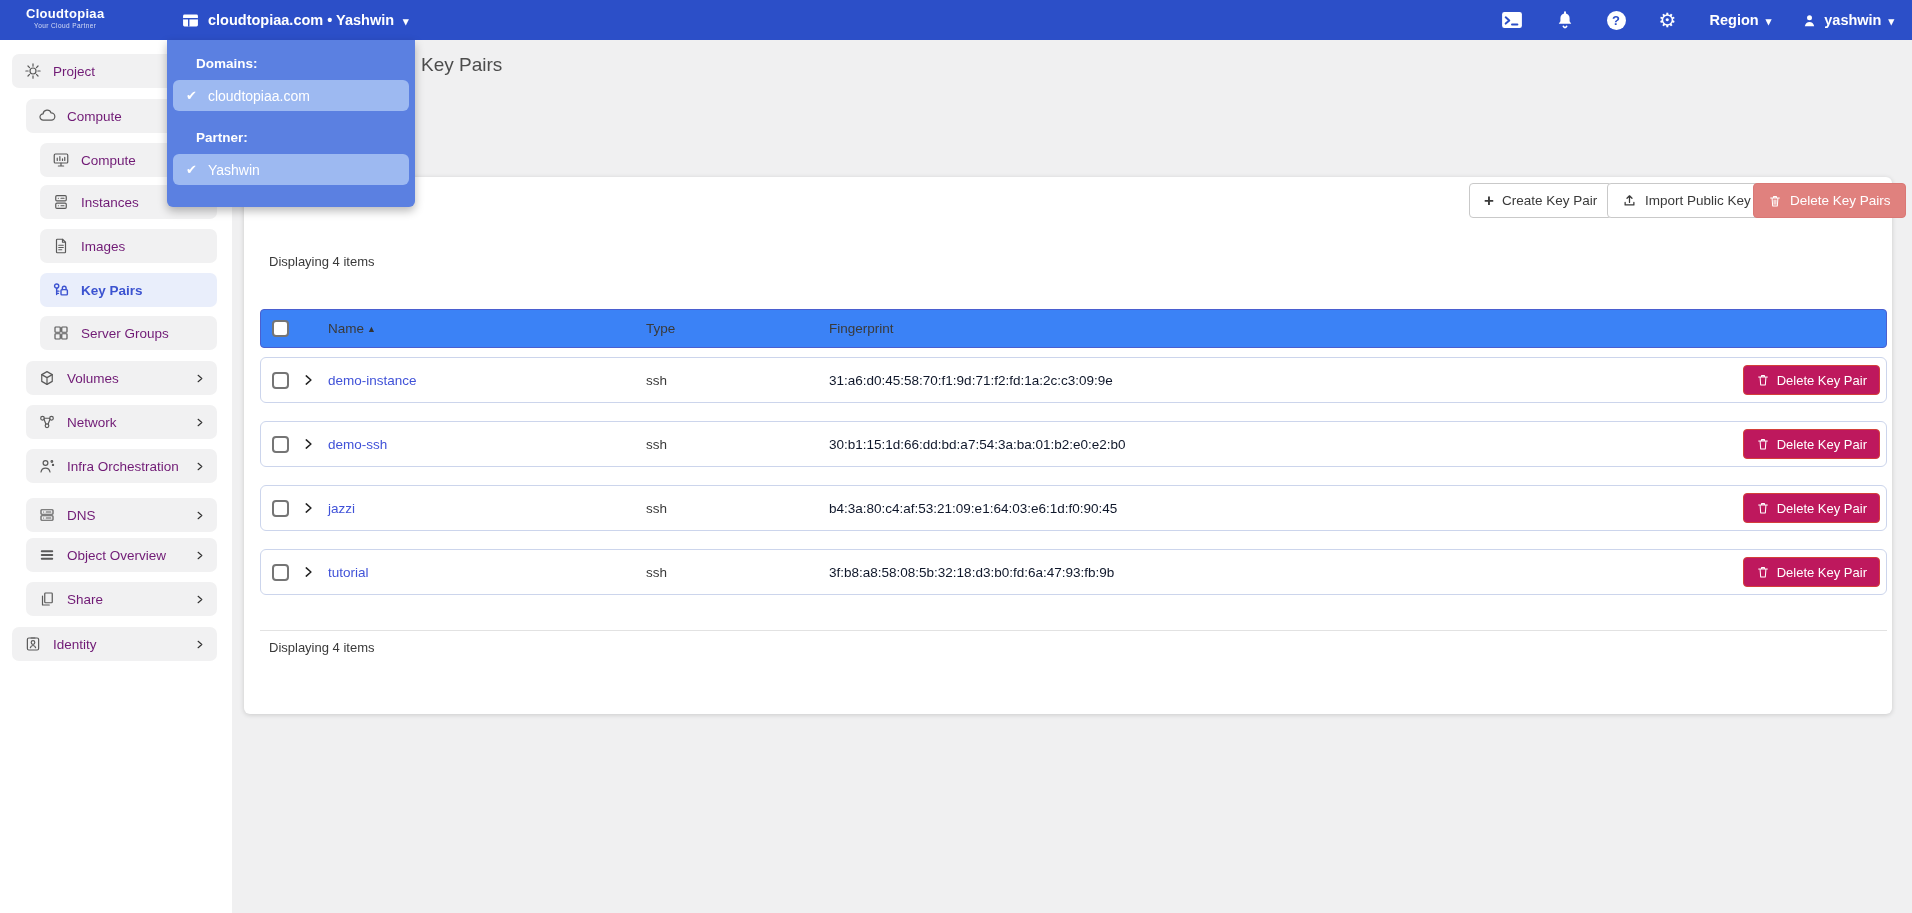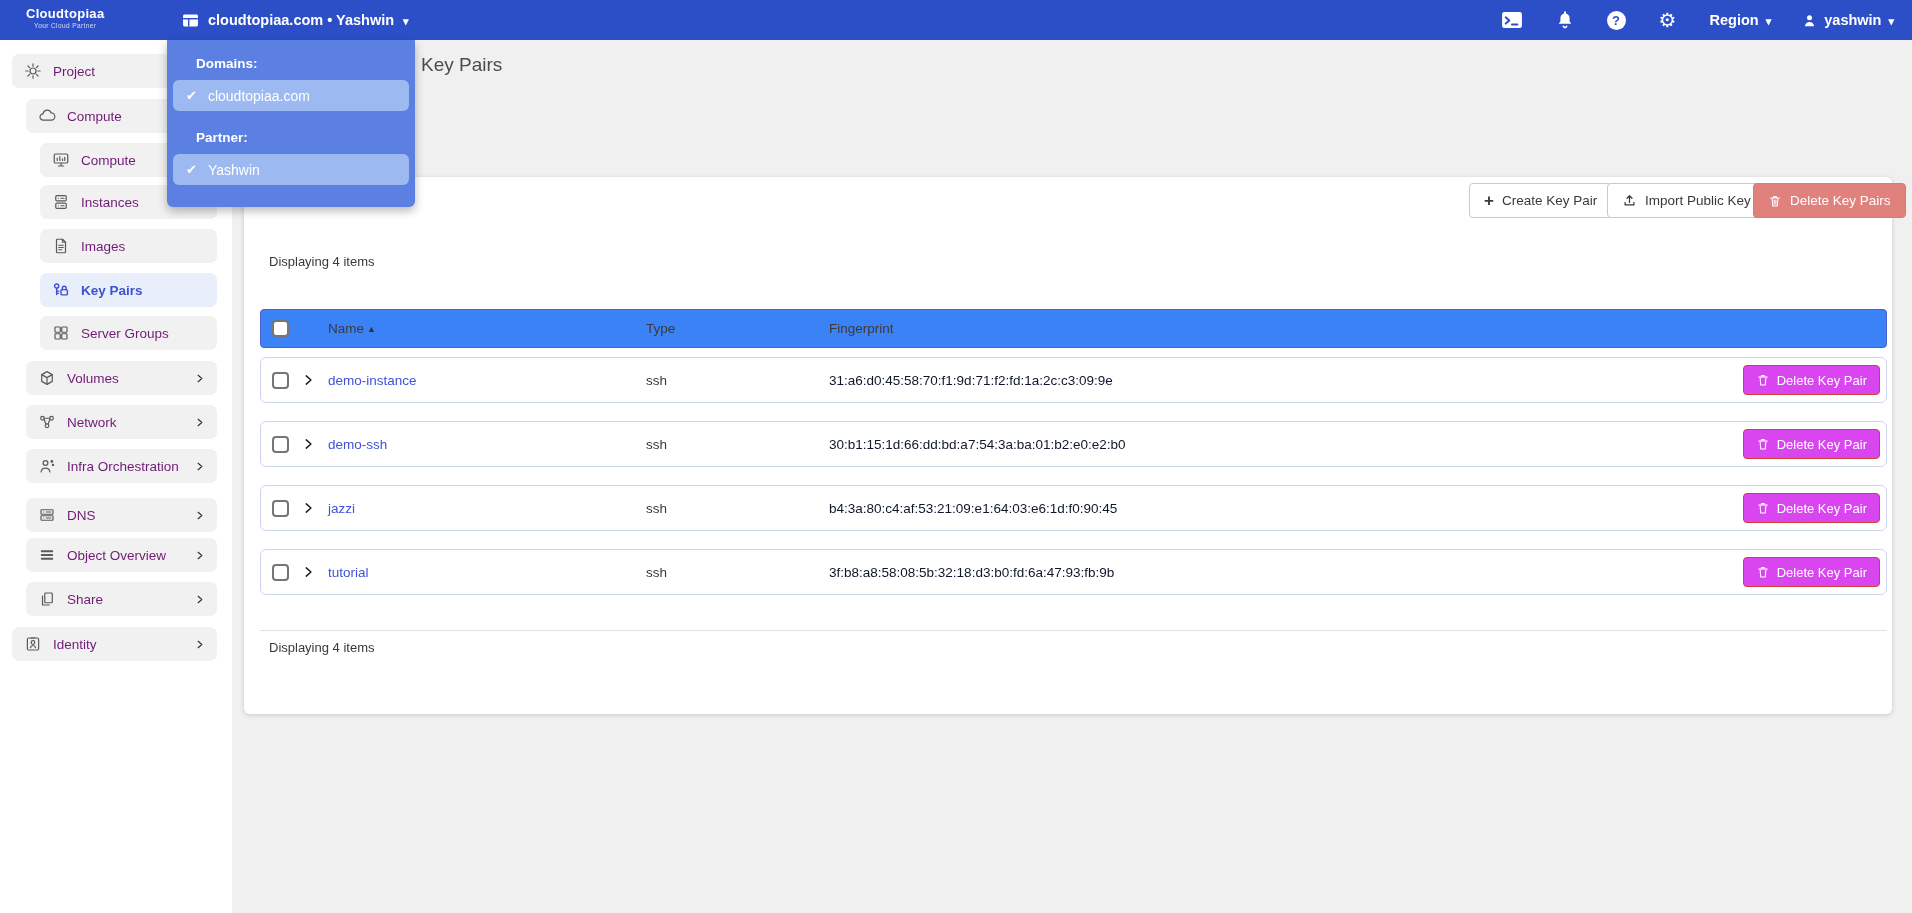--- a/index.html
+++ b/index.html
@@ -73,21 +73,21 @@
   .table { position:absolute; left:16px; top:132px; width:1627px; }
   .grid-row { display:grid; grid-template-columns:40px 27px 318px 183px 1fr 146px; align-items:center; }
   .thead { height:39px; background:#3b82f6; border:1px solid #4a5fd0; border-radius:4px; margin-bottom:9px; font-size:13.5px; color:#3a3a3a; }
   .trow { height:46px; background:#fff; border:1px solid #ccd5ec; border-radius:6px; margin-bottom:18px; font-size:13.5px; }
   .cb { width:17px; height:17px; border:2px solid #757575; border-radius:4px; background:#fff; margin-left:11px; cursor:pointer; }
   .sort-caret { font-size:9px; position:relative; top:-1px; margin-left:3px; color:#333; }
   .row-chevron { width:14px; height:14px; stroke:#222; stroke-width:2.6; fill:none; stroke-linecap:round; stroke-linejoin:round; cursor:pointer; }
   .key-link { color:#4052d8; cursor:pointer; text-decoration:none; }
   .fp { color:#0f172a; }
   .btn-row-delete { justify-self:end; margin-right:6px; height:30px; display:flex; align-items:center; gap:7px; padding:0 12px;
-                    background:#d946ef; border:1px solid #d43f3a; border-radius:4px; color:#fff; font-size:13px; cursor:pointer; }
+                    background:#be185d; border:1px solid #d43f3a; border-radius:4px; color:#fff; font-size:13px; cursor:pointer; }
 </style>
 </head>
 <body>
 
 <div class="navbar">
   <div class="brand">
     <div class="brand-name">Cloudtopiaa</div>
     <div class="brand-tagline">Your Cloud Partner</div>
   </div>
   <div class="context-switcher">

